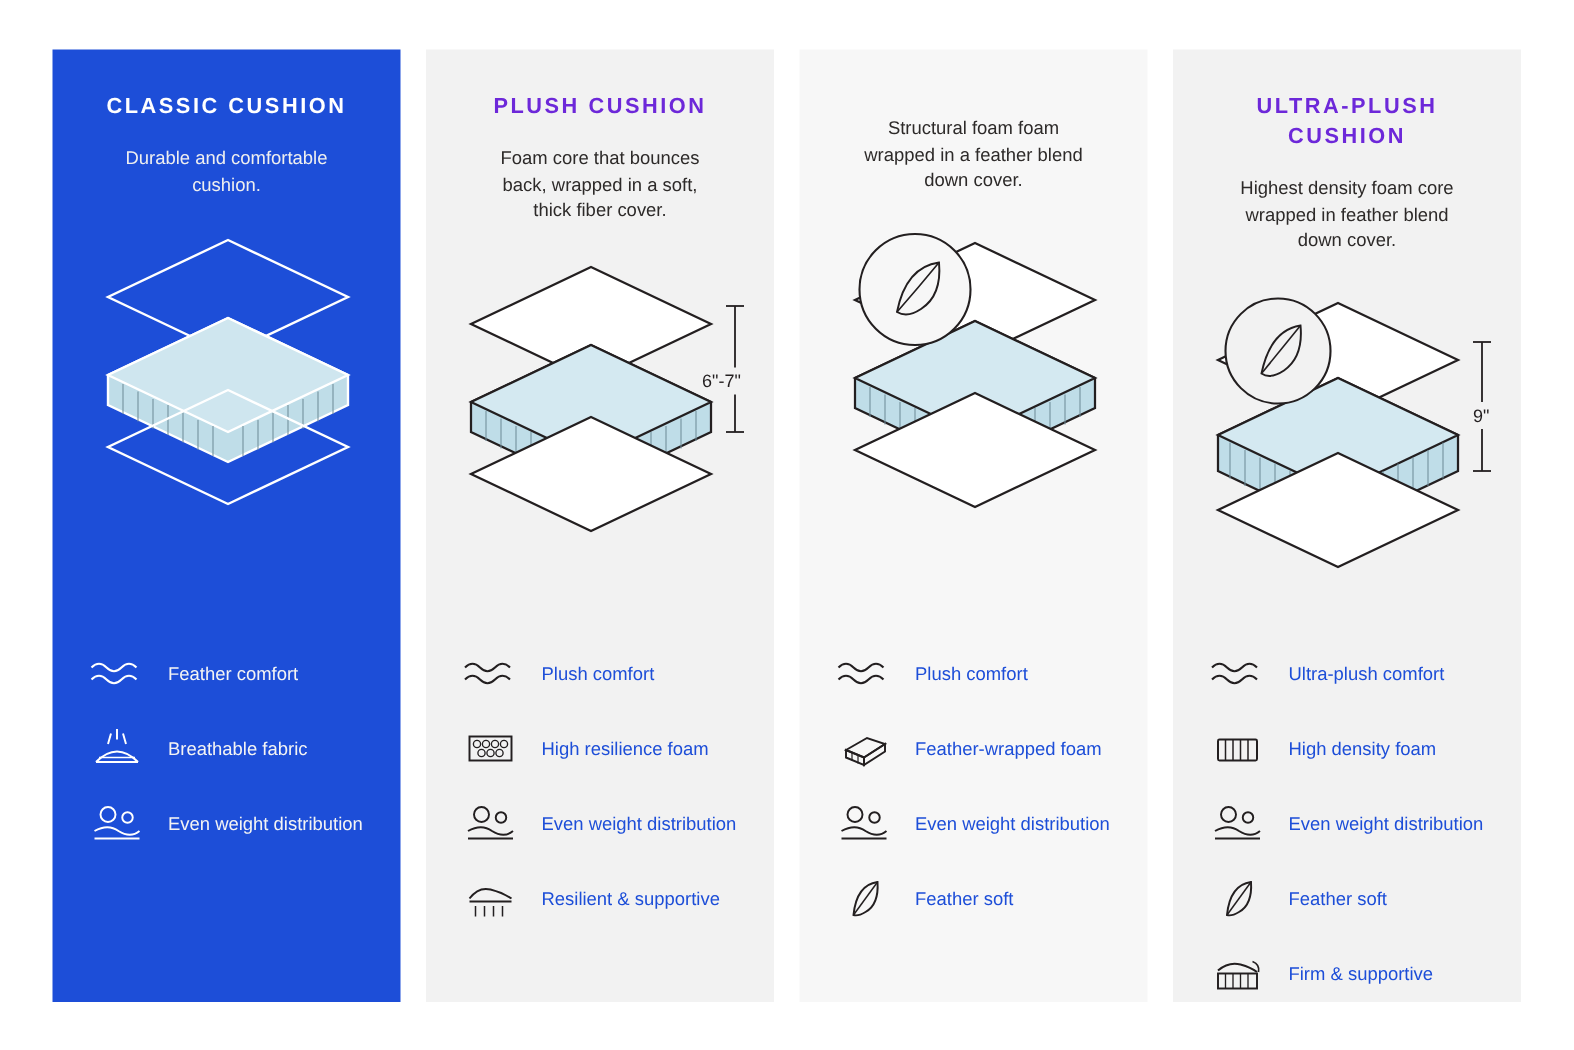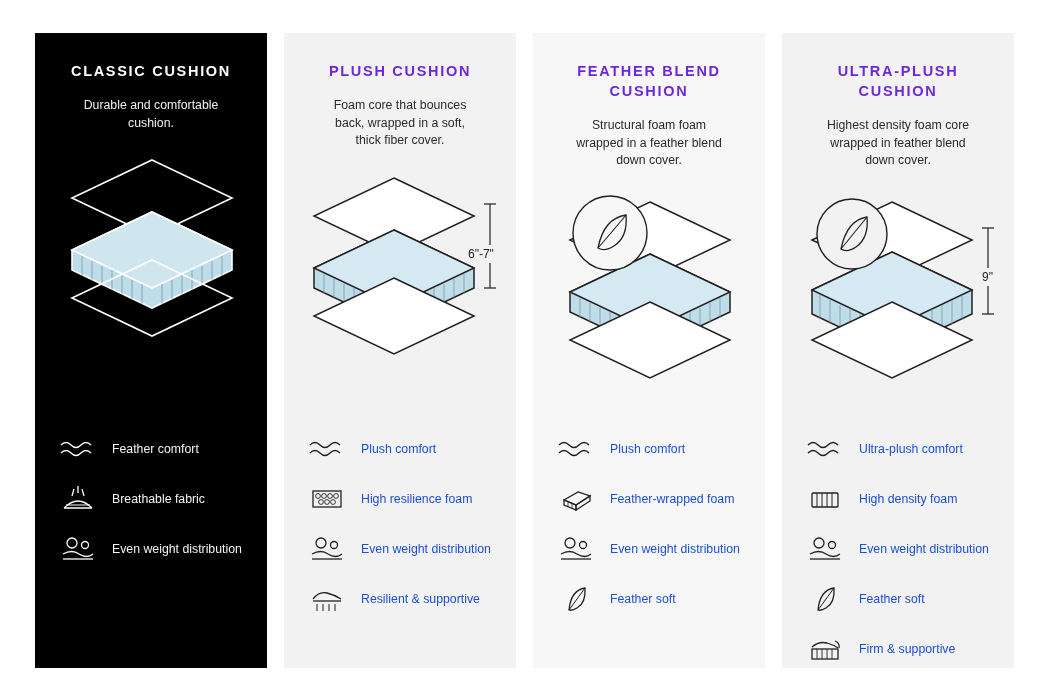--- a/index.html
+++ b/index.html
@@ -26,21 +26,21 @@
   }
   .card {
     width: 232px;
     height: 635px;
     box-sizing: border-box;
     position: relative;
     background: #f2f2f2;
     padding: 28px 22px 0 22px;
   }
   .card.dark {
-    background: #000000;
+    background: #1d4ed8;
   }
   .card.lighter {
     background: #f7f7f7;
   }
 
   .card-title {
     text-align: center;
     font-size: 14.5px;
     font-weight: bold;
     letter-spacing: 1.7px;
@@ -250,21 +250,20 @@
                 <line x1="28" y1="28" x2="28" y2="21"></line>
               </g>
             </svg>
         </span>
         <span class="txt">Resilient &amp; supportive</span>
       </div>
     </div>
   </div>
 
   <div class="card lighter">
-    <div class="card-title">FEATHER BLEND CUSHION</div>
     <div class="card-desc">Structural foam foam wrapped in a feather blend down cover.</div>
 
     <div class="art">
       <svg width="200" height="200" viewBox="0 0 200 200">
         <polygon points="95,14 175,52 95,90 15,52" fill="#ffffff" stroke="#231f20" stroke-width="1.5"></polygon>
         <polygon points="95,66 175,104 175,124 95,162 15,124 15,104" fill="#bfdde8" stroke="#231f20" stroke-width="1.5"></polygon>
         <polygon points="95,66 175,104 95,142 15,104" fill="#d4e9f1" stroke="#231f20" stroke-width="1.5"></polygon>
         <g stroke="#6f8d99" stroke-width="0.7">
           <line x1="25" y1="110" x2="25" y2="130"></line>
             <line x1="35" y1="115" x2="35" y2="135"></line>

